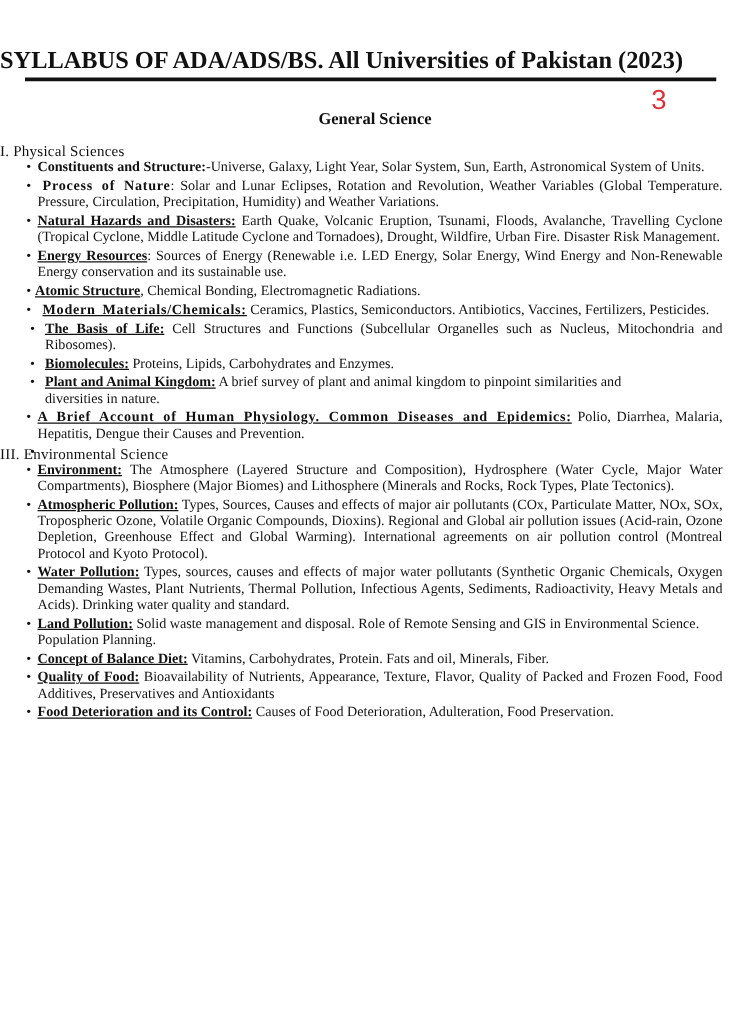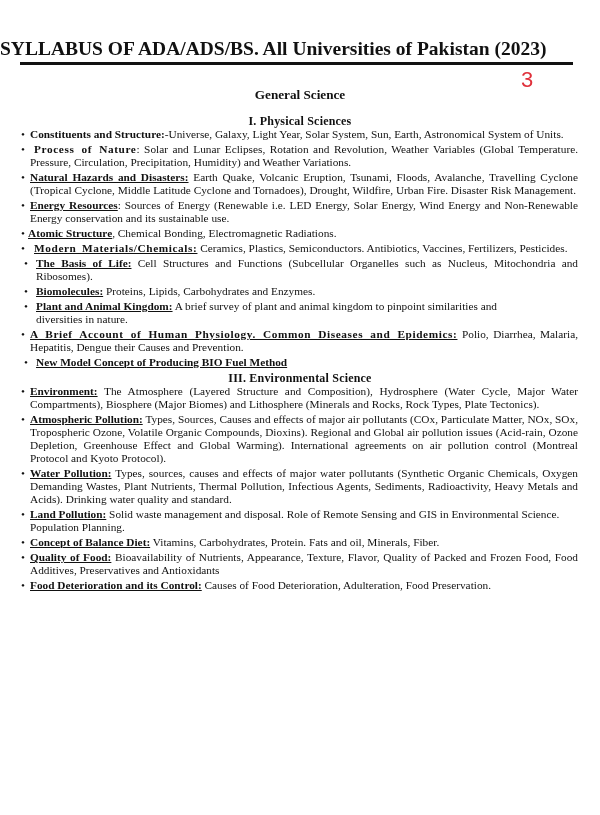--- a/index.html
+++ b/index.html
@@ -5,21 +5,21 @@
   html, body { margin: 0; padding: 0; background: #ffffff; }
   body { width: 600px; height: 815px; position: relative; overflow: hidden;
          font-family: "Liberation Serif", serif; color: #111111; }
   .title { position: absolute; left: 0; width: 517px; top: 38px; text-align: center;
            font-size: 19.5px; font-weight: bold; letter-spacing: 0px; white-space: nowrap; }
   .rule { position: absolute; left: 20px; width: 553px; top: 62px; height: 3px; background: #111; }
   .page-num { position: absolute; left: 521px; top: 67px; font-family: "Liberation Sans", sans-serif;
               font-size: 22px; color: #e0313b; font-weight: normal; }
   .content { position: absolute; left: 0; top: 76px; width: 600px; }
   .h-main { text-align: center; font-weight: bold; font-size: 13.2px; line-height: 14px; margin: 12px; }
-  .h-sec { text-align: center; font-weight: bold; font-size: 12px; line-height: 14px; margin: 1px 0 0 0; letter-spacing: 0.2px; }
+  .h-sec { font-weight: normal; font-size: 12px; line-height: 14px; margin: 1px 0 0 0; letter-spacing: 0.2px; }
   ul { list-style: none; margin: 0; padding: 0; }
   li { position: relative; font-size: 11.3px; line-height: 13px; text-align: justify; margin-bottom: 2px; }
   li .bul { position: absolute; top: 0; }
   li b { font-weight: bold; }
   li b.u { text-decoration: underline; text-decoration-thickness: 1px; text-underline-offset: 1px; }
   .sec1 li { padding-left: 30px; margin-right: 22px; }
   .sec1 li .bul { left: 21px; }
   .sec2 li, .sec3 li, .sec4 li { padding-left: 36px; margin-right: 22px; }
   .sec2 li .bul, .sec3 li .bul, .sec4 li .bul { left: 24px; }
   .sec4 li { padding-left: 30px; }
@@ -47,21 +47,21 @@
     <li><span class="bul">•</span><b class="u">Energy Resources</b><span>: Sources of Energy (Renewable i.e. LED Energy, Solar Energy, Wind Energy and Non-Renewable Energy conservation and its sustainable use.</span></li>
     <li class="ragged" style="padding-left:28px"><span class="bul">•</span><b class="u">Atomic Structure</b><span>, Chemical Bonding, Electromagnetic Radiations.</span></li>
     <li><span class="bul">•</span><b class="u spaced" style="margin-left:4px">Modern Materials/Chemicals:</b><span> Ceramics, Plastics, Semiconductors. Antibiotics, Vaccines, Fertilizers, Pesticides.</span></li>
   </ul>
 
   <ul class="sec2">
     <li><span class="bul">•</span><b class="u">The Basis of Life:</b><span> Cell Structures and Functions (Subcellular Organelles such as Nucleus, Mitochondria and Ribosomes).</span></li>
     <li class="ragged"><span class="bul">•</span><b class="u">Biomolecules:</b><span> Proteins, Lipids, Carbohydrates and Enzymes.</span></li>
     <li class="ragged" style="margin-right:70px"><span class="bul">•</span><b class="u">Plant and Animal Kingdom:</b><span> A brief survey of plant and animal kingdom to pinpoint similarities and diversities in nature.</span></li>
     <li style="padding-left:30px"><span class="bul" style="left:21px">•</span><b class="u spaced">A Brief Account of Human Physiology. Common Diseases and Epidemics:</b><span> Polio, Diarrhea, Malaria, Hepatitis, Dengue their Causes and Prevention.</span></li>
-    <li class="ragged"><span class="bul">•</span><b class="u">New Model Concept of Producing BIO Fuel Method</b><span></span></li>
+    <li class="ragged"><span class="bul">•</span><span></span></li>
   </ul>
 
   <div class="h-sec">III. Environmental Science</div>
   <ul class="sec3">
     <li><span class="bul">•</span><b class="u">Environment:</b><span> The Atmosphere (Layered Structure and Composition), Hydrosphere (Water Cycle, Major Water Compartments), Biosphere (Major Biomes) and Lithosphere (Minerals and Rocks, Rock Types, Plate Tectonics).</span></li>
     <li><span class="bul">•</span><b class="u">Atmospheric Pollution:</b><span> Types, Sources, Causes and effects of major air pollutants (COx, Particulate Matter, NOx, SOx, Tropospheric Ozone, Volatile Organic Compounds, Dioxins). Regional and Global air pollution issues (Acid-rain, Ozone Depletion, Greenhouse Effect and Global Warming). International agreements on air pollution control (Montreal Protocol and Kyoto Protocol).</span></li>
     <li><span class="bul">•</span><b class="u">Water Pollution:</b><span> Types, sources, causes and effects of major water pollutants (Synthetic Organic Chemicals, Oxygen Demanding Wastes, Plant Nutrients, Thermal Pollution, Infectious Agents, Sediments, Radioactivity, Heavy Metals and Acids). Drinking water quality and standard.</span></li>
     <li class="ragged" style="margin-right:40px"><span class="bul">•</span><b class="u">Land Pollution:</b><span> Solid waste management and disposal. Role of Remote Sensing and GIS in Environmental Science. Population Planning.</span></li>
   </ul>
 

